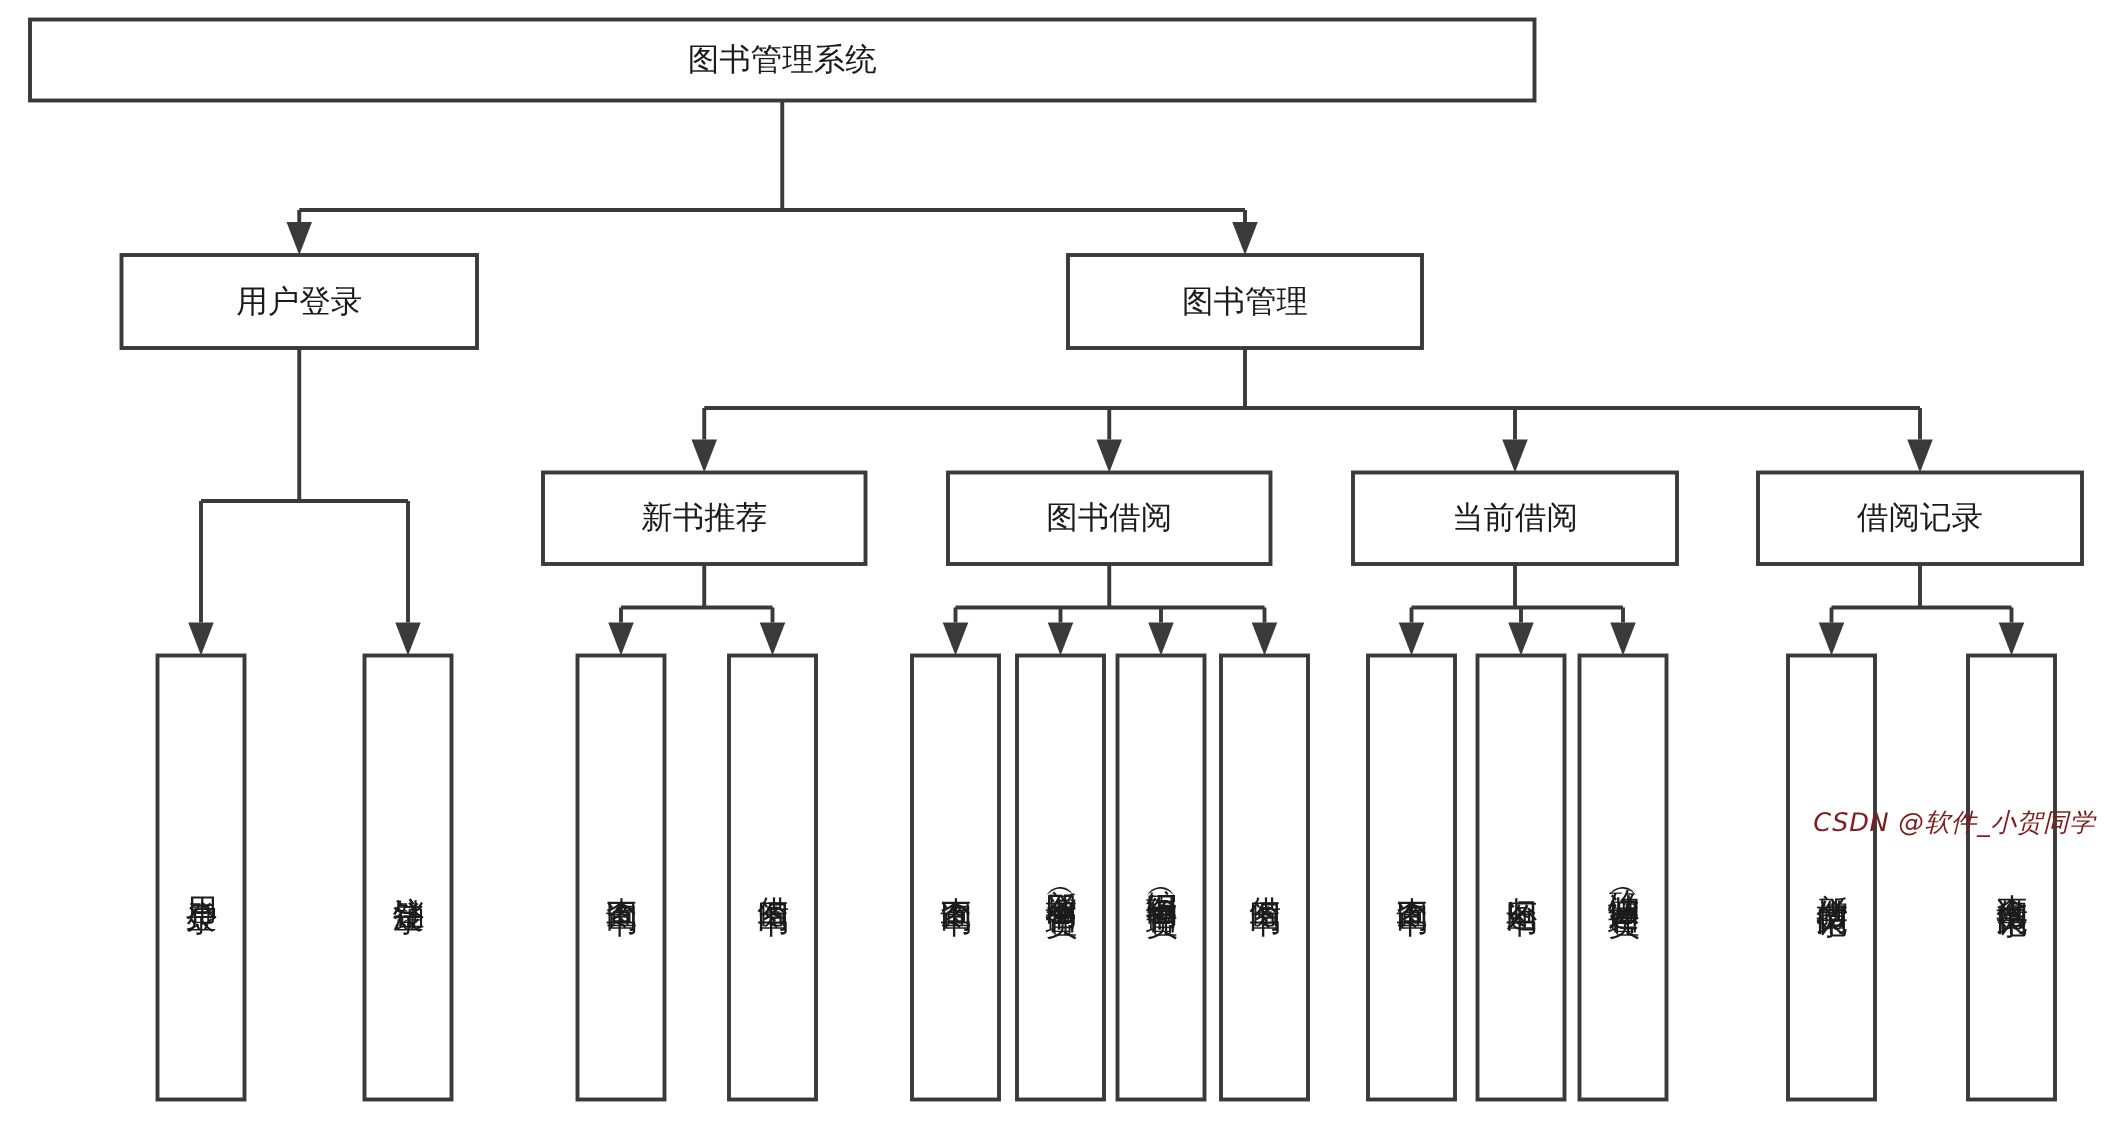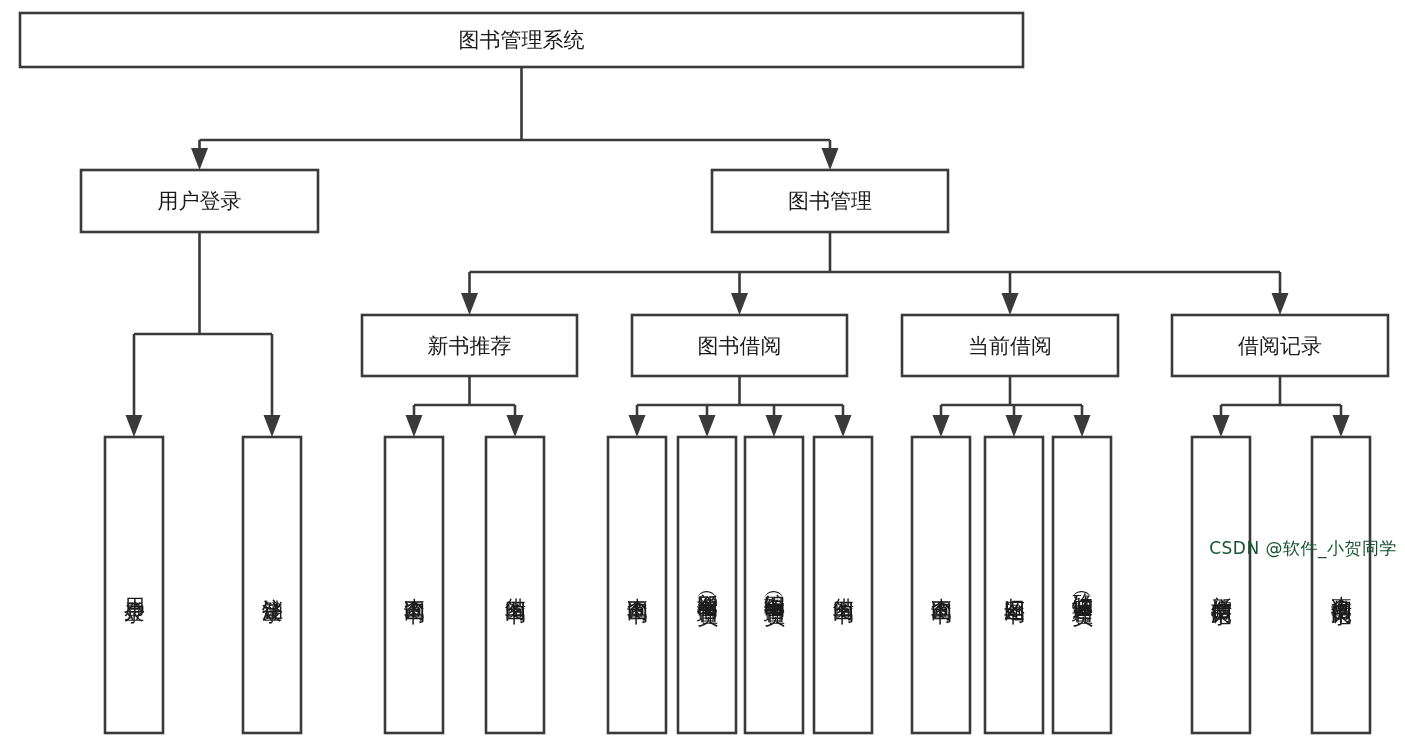--- a/index.html
+++ b/index.html
@@ -60,23 +60,24 @@
     white-space: nowrap;
     text-align: center;
     pointer-events: none;
   }
   #watermark {
     position: absolute;
     right: 8px;
     bottom: 5px;
     font-family: "DejaVu Sans", "Liberation Sans", sans-serif;
     font-size: 17px;
-    color: #14532d;
+    color: #7f1d1d;
     white-space: nowrap;
     letter-spacing: 0.5px;
+    font-style: italic;
   }
 </style>
 </head>
 <body>
 
 <div id="diagram-root">
 
   <svg id="tree-svg" viewBox="0 0 1405 747">
     <g id="connectors-layer">
         <line x1="521.5" y1="67" x2="521.5" y2="140" class="connector"></line>

